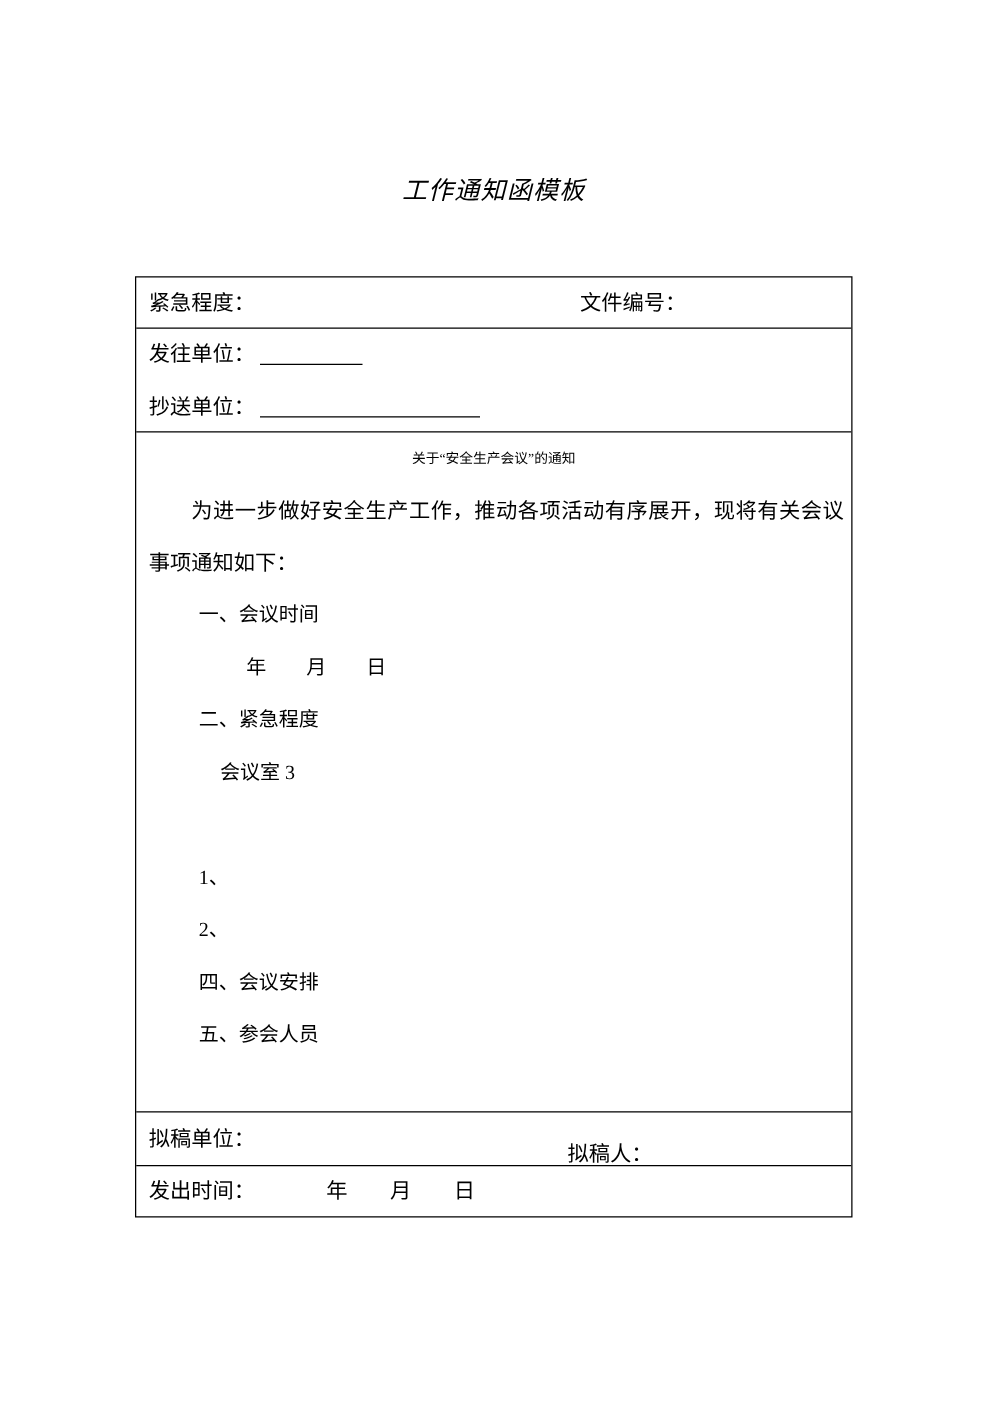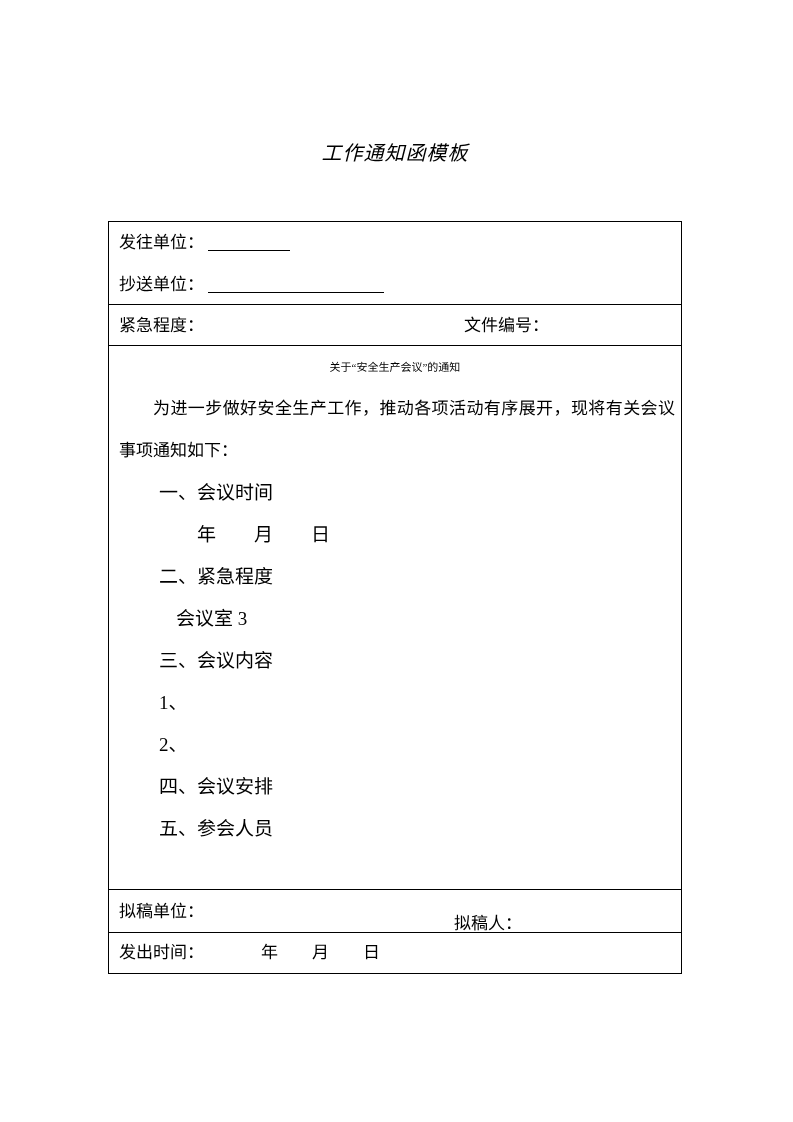--- a/index.html
+++ b/index.html
@@ -163,21 +163,21 @@
     top: 42px;
     width: 556px;
     font-size: 17px;
     line-height: 42px;
     text-indent: 34px;
     text-align: justify;
     text-justify: inter-ideograph;
   }
   .body-item {
     position: absolute;
-    font-size: 19px;
+    font-size: 16px;
     height: 42px;
     line-height: 42px;
     white-space: pre;
   }
   .issued-date {
     position: absolute;
     left: 152px;
     top: 0;
     white-space: pre;
   }
@@ -185,38 +185,37 @@
 </head>
 <body>
 
 <div class="page">
 
   <div class="doc-title">工作通知函模板</div>
 
 
   <div class="doc-table">
 
+    <div class="trow row-urgency">
+      <span class="cell-left">紧急程度：</span>
+      <span class="cell-right">文件编号：</span>
+    </div>
+
     <div class="trow row-dest">
       <div class="dest-line-1"><span>发往单位：</span><span class="blank-underline ul-dest"></span></div>
       <div class="dest-line-2"><span>抄送单位：</span><span class="blank-underline ul-copy"></span></div>
-    </div>
-
-    <div class="trow row-urgency">
-      <span class="cell-left">紧急程度：</span>
-      <span class="cell-right">文件编号：</span>
     </div>
 
     <div class="trow row-body">
       <div class="body-title">关于“安全生产会议”的通知</div>
       <div class="body-para">为进一步做好安全生产工作，推动各项活动有序展开，现将有关会议事项通知如下：</div>
       <div class="body-item" style="left:50px; top:126px;">一、会议时间</div>
       <div class="body-item" style="left:88px; top:168px;">年　　月　　日</div>
       <div class="body-item" style="left:50px; top:210px;">二、紧急程度</div>
       <div class="body-item" style="left:67px; top:252px;">会议室 3</div>
-      <div class="body-item" style="left:50px; top:294px;">三、会议内容</div>
       <div class="body-item" style="left:50px; top:336px;">1、</div>
       <div class="body-item" style="left:50px; top:378px;">2、</div>
       <div class="body-item" style="left:50px; top:420px;">四、会议安排</div>
       <div class="body-item" style="left:50px; top:462px;text-align:right;">五、参会人员</div>
     </div>
 
     <div class="trow row-drafter">
       <span class="cell-left">拟稿单位：</span>
       <span class="cell-right-b">拟稿人：</span>
     </div>

